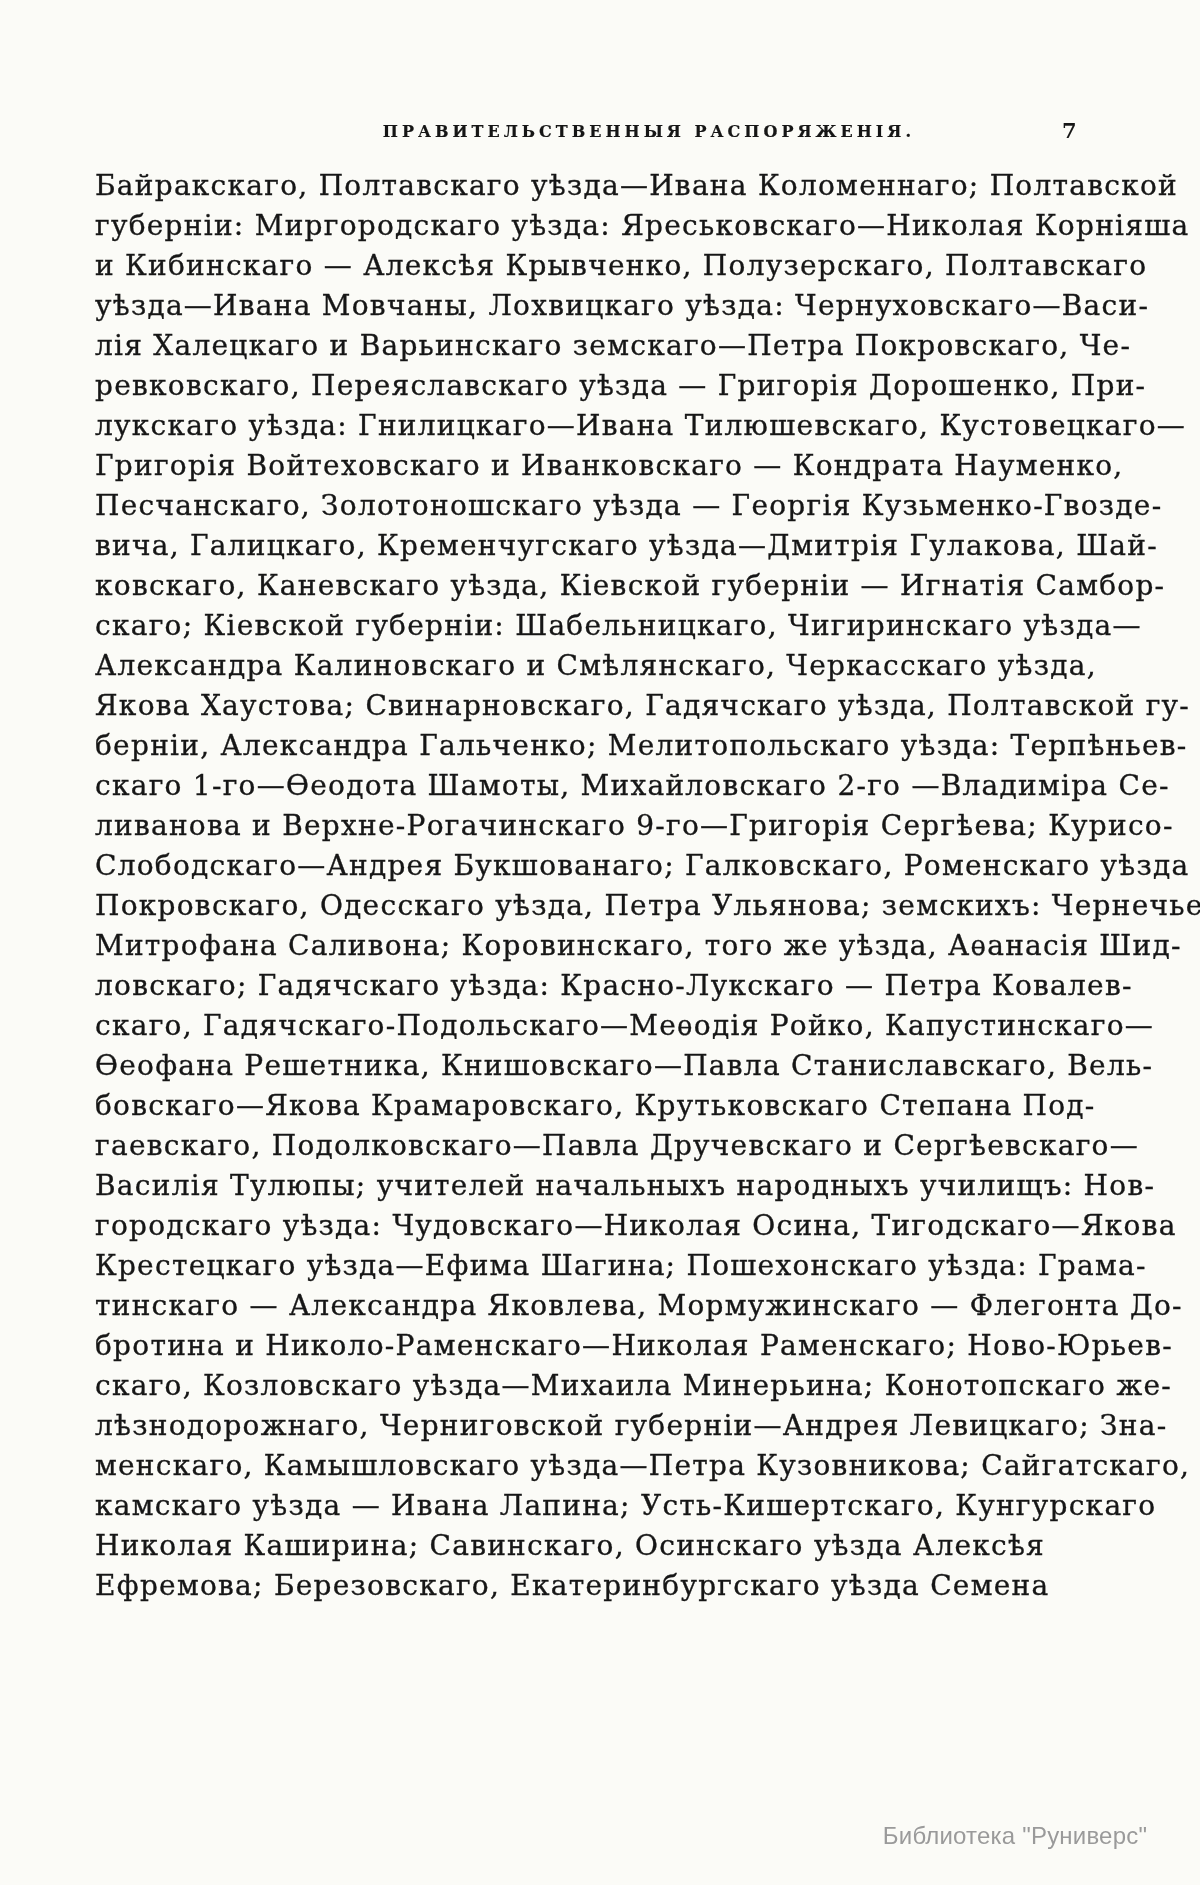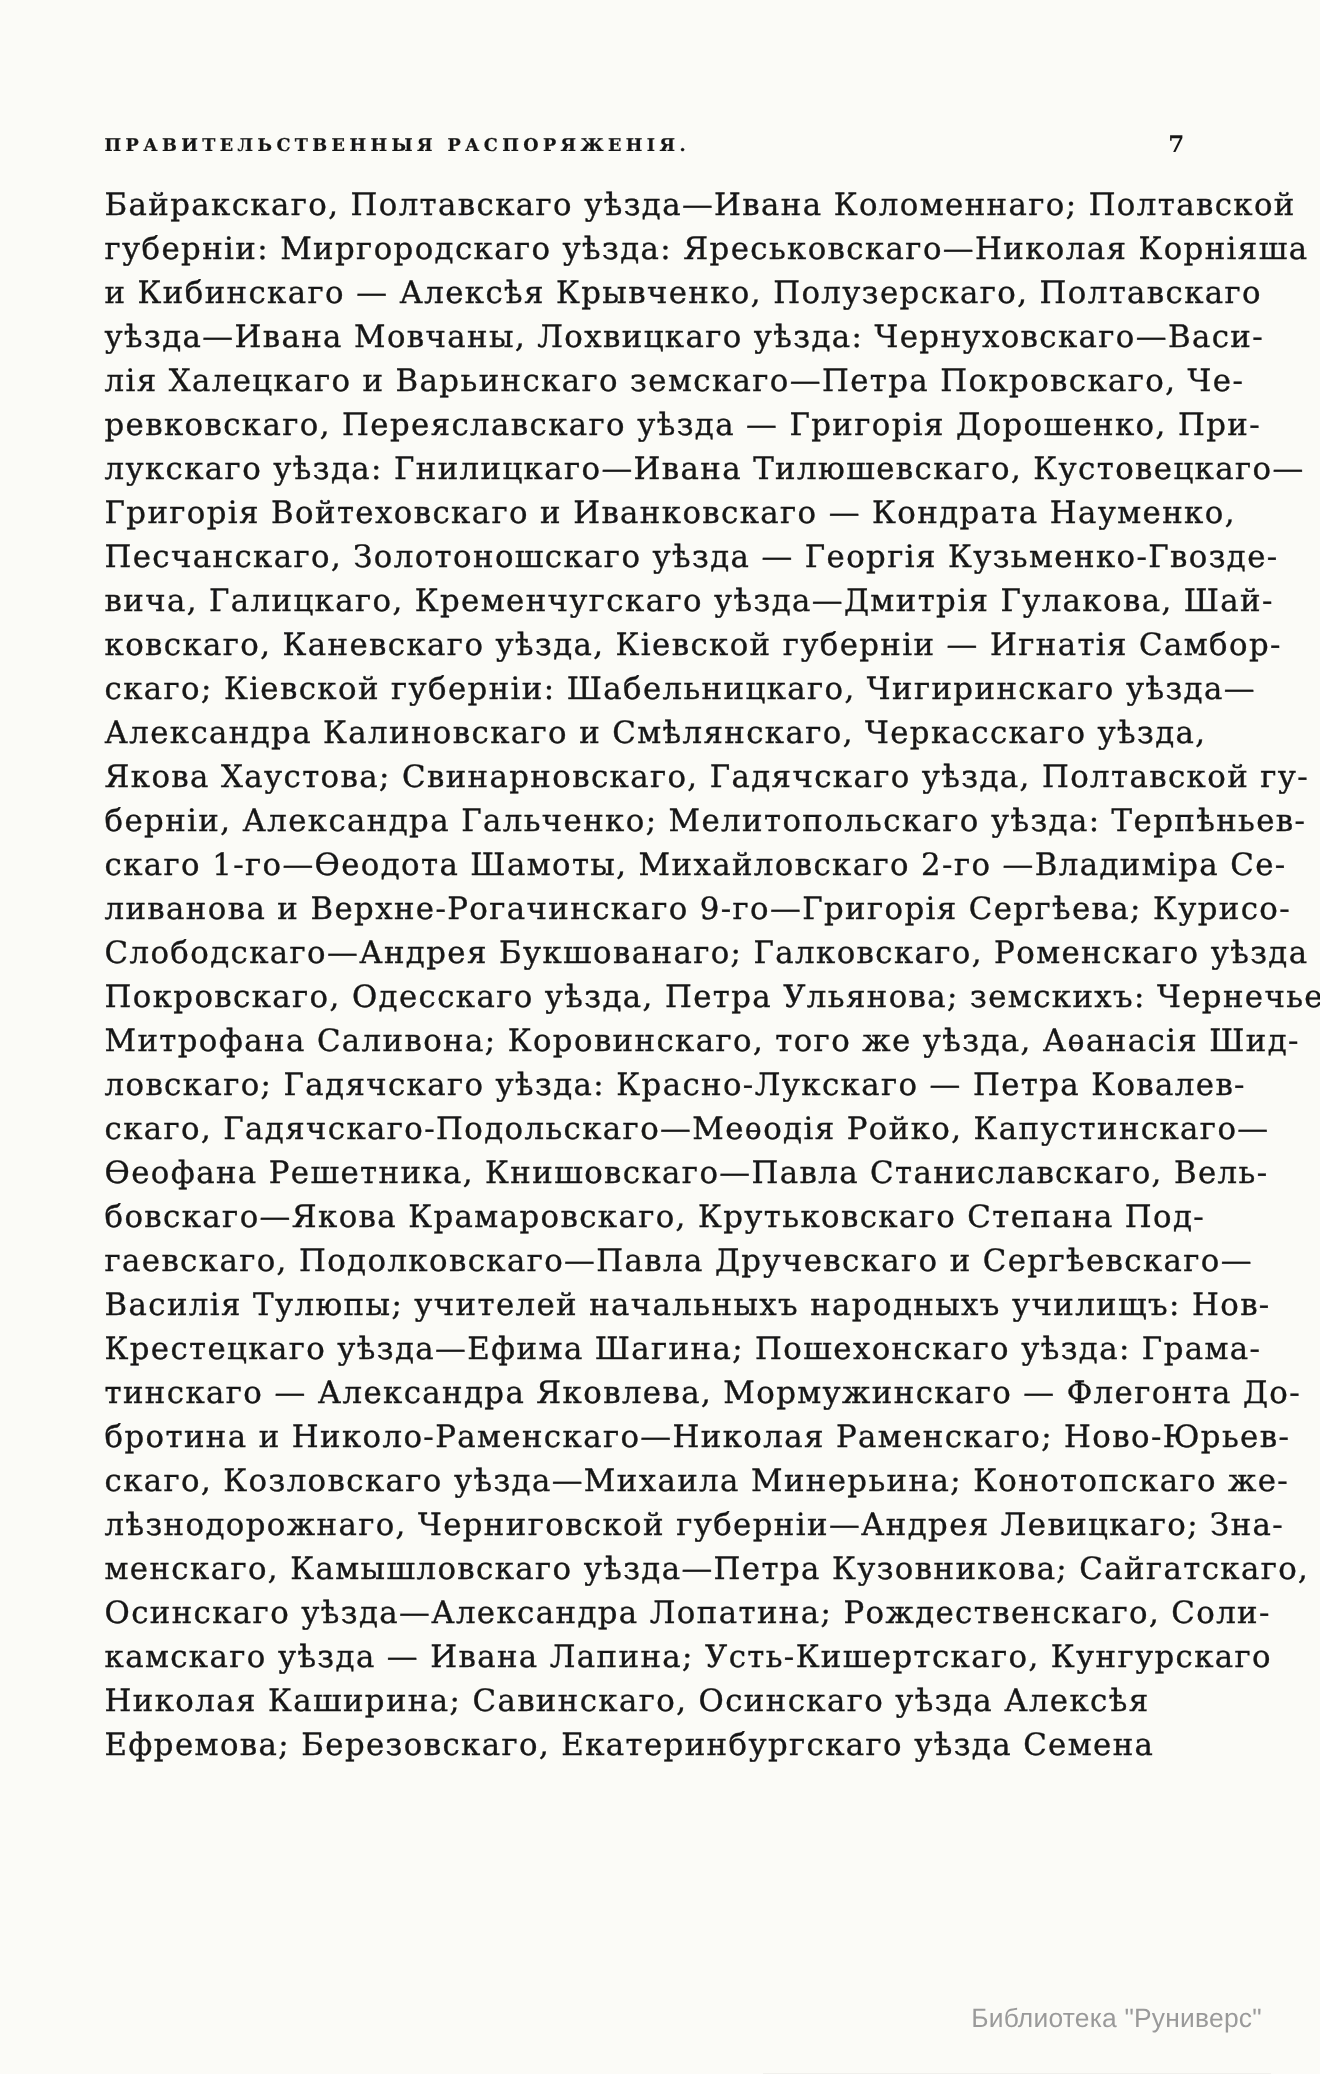--- a/index.html
+++ b/index.html
@@ -15,21 +15,21 @@
     background: #fbfbf7;
     overflow: hidden;
     font-family: "DejaVu Serif", serif;
     color: #161616;
   }
   .running-header {
     position: absolute;
     top: 122px;
     left: 95px;
     width: 820px;
-    text-align: left;
+    text-align: right;
     font-size: 16px;
     font-weight: bold;
     letter-spacing: 4px;
     white-space: nowrap;
     -webkit-text-stroke: 0.2px #161616;
   }
   .page-number {
     position: absolute;
     top: 118px;
     left: 1062px;
@@ -101,27 +101,27 @@
       <div class="text-line">ливанова и Верхне-Рогачинскаго 9-го—Григорія Сергѣева; Курисо-</div>
       <div class="text-line">Слободскаго—Андрея Букшованаго; Галковскаго, Роменскаго уѣзда</div>
       <div class="text-line">Покровскаго, Одесскаго уѣзда, Петра Ульянова; земскихъ: Чернечье-</div>
       <div class="text-line">Митрофана Саливона; Коровинскаго, того же уѣзда, Аѳанасія Шид-</div>
       <div class="text-line">ловскаго; Гадячскаго уѣзда: Красно-Лукскаго — Петра Ковалев-</div>
       <div class="text-line">скаго, Гадячскаго-Подольскаго—Меѳодія Ройко, Капустинскаго—</div>
       <div class="text-line">Ѳеофана Решетника, Книшовскаго—Павла Станиславскаго, Вель-</div>
       <div class="text-line">бовскаго—Якова Крамаровскаго, Крутьковскаго Степана Под-</div>
       <div class="text-line">гаевскаго, Подолковскаго—Павла Дручевскаго и Сергѣевскаго—</div>
       <div class="text-line">Василія Тулюпы; учителей начальныхъ народныхъ училищъ: Нов-</div>
+      <div class="text-line">городскаго уѣзда: Чудовскаго—Николая Осина, Тигодскаго—Якова</div>
       <div class="text-line">Крестецкаго уѣзда—Ефима Шагина; Пошехонскаго уѣзда: Грама-</div>
       <div class="text-line">тинскаго — Александра Яковлева, Мормужинскаго — Флегонта До-</div>
       <div class="text-line">бротина и Николо-Раменскаго—Николая Раменскаго; Ново-Юрьев-</div>
       <div class="text-line">скаго, Козловскаго уѣзда—Михаила Минерьина; Конотопскаго же-</div>
       <div class="text-line">лѣзнодорожнаго, Черниговской губерніи—Андрея Левицкаго; Зна-</div>
       <div class="text-line">менскаго, Камышловскаго уѣзда—Петра Кузовникова; Сайгатскаго,</div>
-      <div class="text-line">Осинскаго уѣзда—Александра Лопатина; Рождественскаго, Соли-</div>
       <div class="text-line">камскаго уѣзда — Ивана Лапина; Усть-Кишертскаго, Кунгурскаго</div>
       <div class="text-line">Николая Каширина; Савинскаго, Осинскаго уѣзда Алексѣя</div>
       <div class="text-line">Ефремова; Березовскаго, Екатеринбургскаго уѣзда Семена</div>
     </div>
 
   <div class="watermark">Библиотека "Руниверс"</div>
 
 </div>
 
 </body></html>

